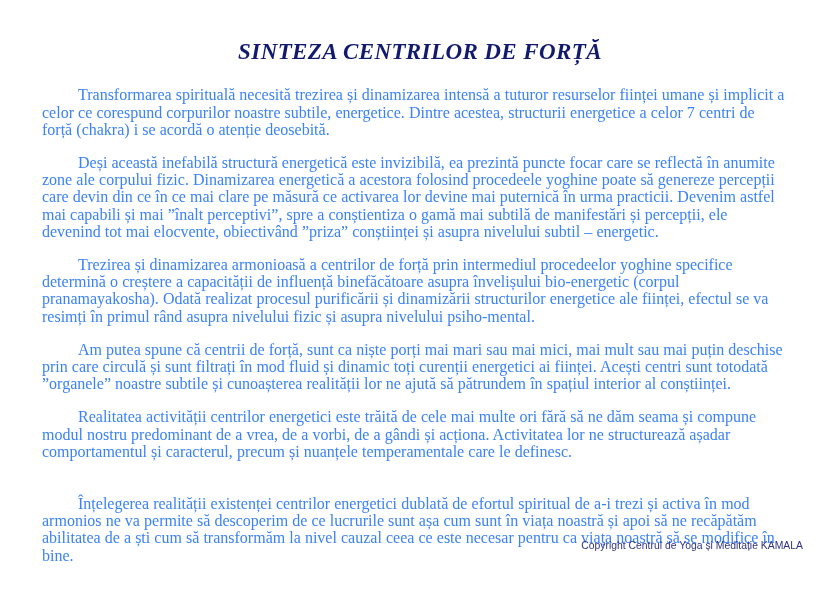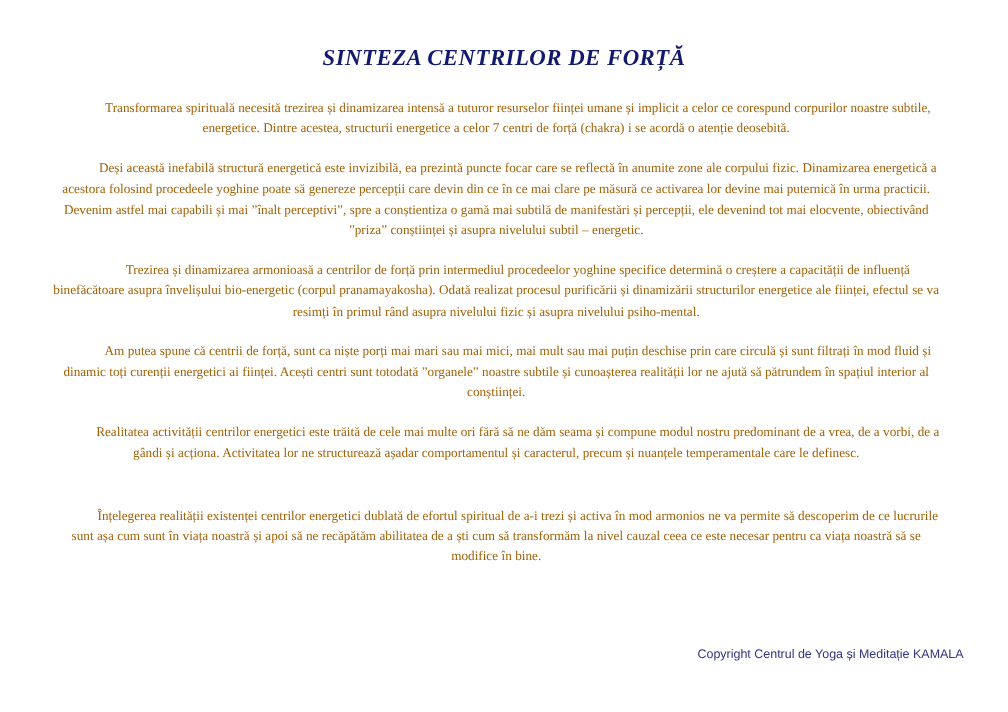--- a/index.html
+++ b/index.html
@@ -20,40 +20,40 @@
     height: 593px;
     background: #ffffff;
     box-sizing: border-box;
   }
 
   .doc-title {
     text-align: center;
     font-family: "Liberation Serif", "DejaVu Serif", serif;
     font-weight: bold;
     font-style: italic;
-    font-size: 19px;
+    font-size: 23px;
     letter-spacing: 0.4px;
     color: #121a6e;
     margin: 0;
     padding-top: 39px;
     line-height: 1.1;
   }
 
   .body-copy {
     margin: 0;
     padding: 0 55px 0 42px;
     padding-top: 22px;
   }
 
   .para {
     margin: 0 0 16px 0;
-    font-size: 11px;
+    font-size: 16px;
     line-height: 17.2px;
-    color: #a16207;
-    text-align: center;
+    color: #3b82f6;
+    text-align: left;
     text-indent: 36px;
     font-family: "Liberation Serif", "DejaVu Serif", serif;
     word-spacing: 0.1px;
   }
 
   .para:last-child {
     margin-bottom: 0;
     margin-top: 35px;
   }
 

